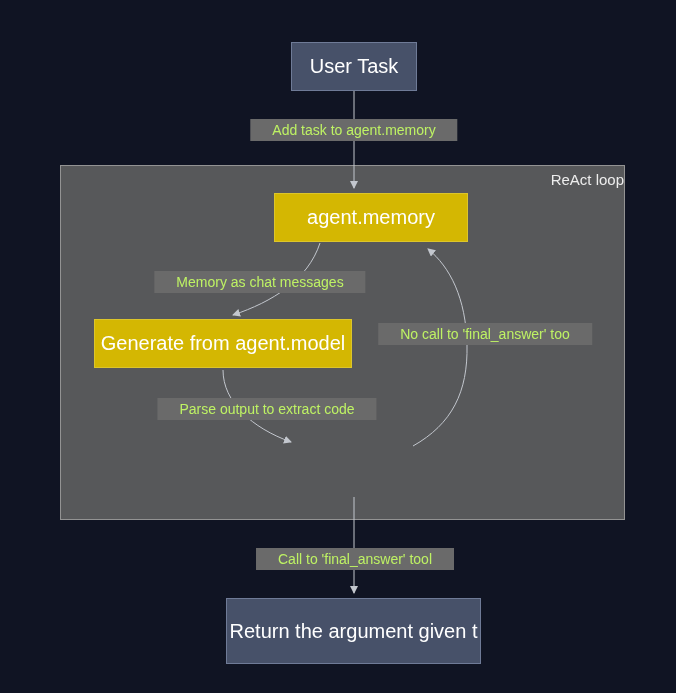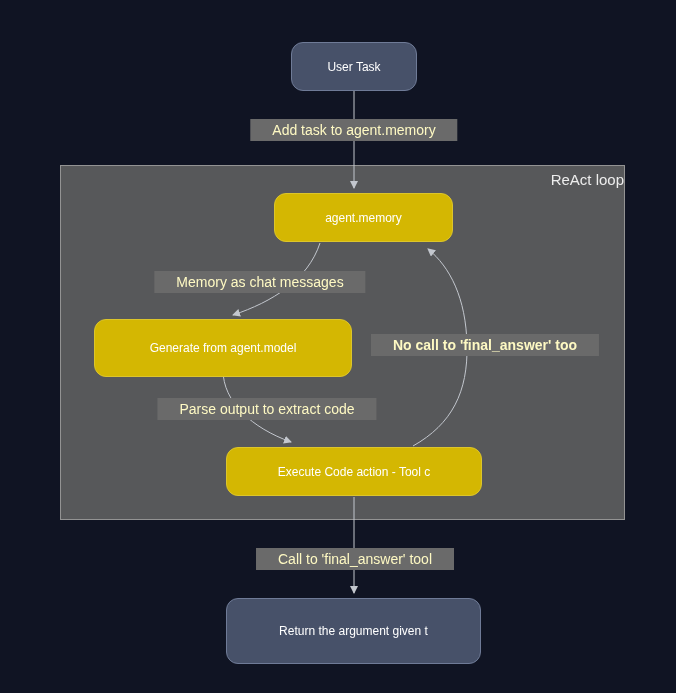--- a/index.html
+++ b/index.html
@@ -14,38 +14,38 @@
   .cluster {
     position:absolute; left:60px; top:165px; width:565px; height:355px;
     background:#57585a; border:1px solid #939393; z-index:1;
   }
   .cluster-title {
     position:absolute; top:5px; left:0; width:100%;
     text-align:right; color:#ededed; font-size:15px;
   }
   .node {
     position:absolute; display:flex; align-items:center; justify-content:center;
-    color:#ffffff; font-size:12px; white-space:nowrap; overflow:hidden;
-    z-index:3; text-align:center;border-radius:12px;
+    color:#ffffff; font-size:20px; white-space:nowrap; overflow:hidden;
+    z-index:3; text-align:center;
   }
   .node.slate  { background:#475169; border:1px solid #6f7b97; }
   .node.yellow { background:#d4b702; border:1px solid #dcc52b; }
   #n-user     { left:291px; top:42px;  width:126px; height:49px; }
-  #n-memory   { left:274px; top:193px; width:179px; height:49px; }
-  #n-generate { left:94px;  top:319px; width:258px; height:58px; }
+  #n-memory   { left:274px; top:193px; width:194px; height:49px; }
+  #n-generate { left:94px;  top:319px; width:258px; height:49px; }
   #n-execute  { left:226px; top:447px; width:256px; height:49px; }
   #n-return   { left:226px; top:598px; width:255px; height:66px; }
   .edge-label {
     position:absolute; transform:translate(-50%,-50%);
-    background:#6a6a6a; color:#fef9c3; font-size:14px;
+    background:#6a6a6a; color:#bef264; font-size:14px;
     padding:2px 22px; white-space:nowrap; z-index:3; line-height:18px;
   }
   #l-add    { left:354px; top:130px; }
   #l-chat   { left:223px; top:282px;margin-left:37px; }
-  #l-nocall { left:485px; top:345px;font-weight:bold; }
+  #l-nocall { left:485px; top:334px; }
   #l-parse  { left:223px; top:409px;margin-left:44px; }
   #l-call   { left:355px; top:559px; }
 </style>
 </head>
 <body>
 
 <div class="canvas">
 
   <div class="cluster">
     <div class="cluster-title">ReAct loop</div>
@@ -63,21 +63,20 @@
     <path d="M413,446 C452,424 468,392 467,345 C466,298 450,267 428,249" fill="none" stroke="#c3c7ce" stroke-width="1" marker-end="url(#arrowhead)"></path>
     <path d="M354,497 L354,593" fill="none" stroke="#c3c7ce" stroke-width="1" marker-end="url(#arrowhead)"></path>
   </svg>
 
   <div class="node slate" id="n-user">User Task</div>
 
   <div class="node yellow" id="n-memory">agent.memory</div>
 
   <div class="node yellow" id="n-generate">Generate from agent.model</div>
 
-  <div class="node yellow" id="n-execute">Execute Code action - Tool c</div>
 
   <div class="node slate" id="n-return">Return the argument given t</div>
 
   <div class="edge-label" id="l-add">Add task to agent.memory</div>
 
   <div class="edge-label" id="l-chat">Memory as chat messages</div>
 
   <div class="edge-label" id="l-nocall">No call to 'final_answer' too</div>
 
   <div class="edge-label" id="l-parse">Parse output to extract code</div>

